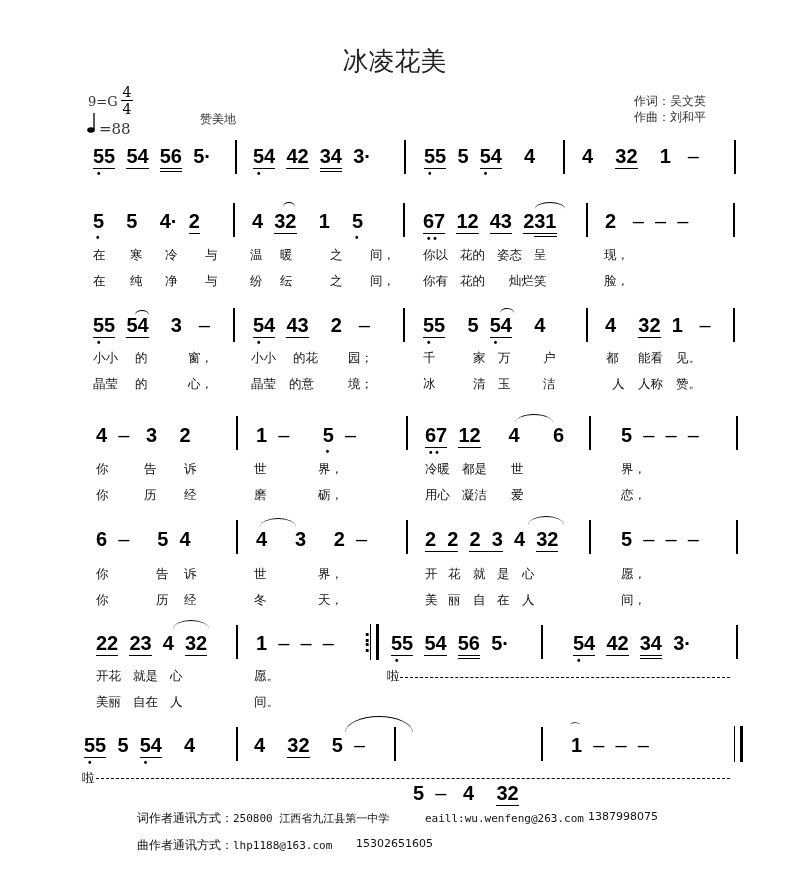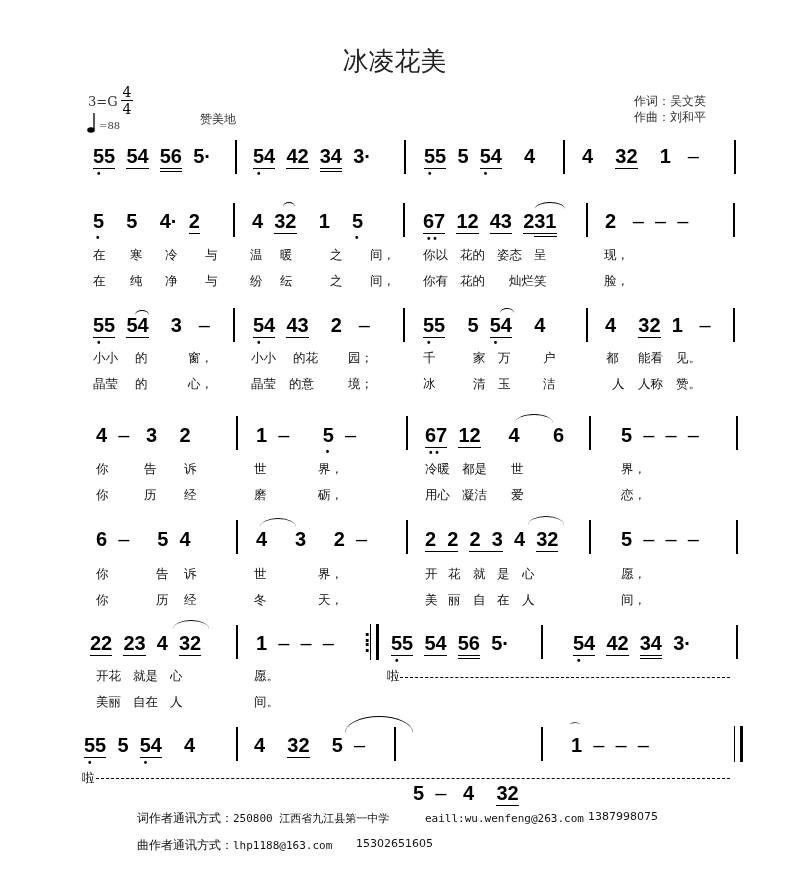--- a/index.html
+++ b/index.html
@@ -19,33 +19,33 @@
   .slur { position: absolute; border-top: 1.3px solid #000; border-radius: 50% 50% 0 0 / 100% 100% 0 0; height: 10px; }
   .dash { position: absolute; border-top: 1px dashed #000; height: 0; }
   .footer { font-size: 12px; color: #111; white-space: nowrap; }
   .mono { font-family: "DejaVu Sans Mono", monospace; font-size: 11px; }
 </style>
 </head>
 <body>
 
 <div class="abs title">冰凌花美</div>
 
-<div class="abs meta" style="left:88px; top:94px; font-family:'DejaVu Serif',serif; font-size:13px;">3=G</div>
+<div class="abs meta" style="left:88px; top:94px; font-family:'DejaVu Serif',serif; font-size:13px;">9=G</div>
 <div class="abs" style="left:121px; top:84px; font-family:'DejaVu Serif',serif; font-size:14px; text-align:center; width:12px;">
   <div>4</div>
   <div style="border-top:1px solid #000; width:12px;"></div>
   <div>4</div>
 </div>
 <div class="abs" style="left:86px; top:112px;">
   <svg width="10" height="22" viewBox="0 0 10 22">
       <line x1="8" y1="1" x2="8" y2="17" stroke="#000" stroke-width="1.3"></line>
       <ellipse cx="5" cy="18" rx="3.8" ry="2.8" fill="#000"></ellipse>
     </svg>
 </div>
-<div class="abs meta" style="left:99px; top:120px; font-family:'DejaVu Serif',serif; font-size:10px;">=88</div>
+<div class="abs meta" style="left:99px; top:120px; font-family:'DejaVu Serif',serif; font-size:15px;">=88</div>
 <div class="abs meta small" style="left:200px; top:111px;">赞美地</div>
 <div class="abs meta small" style="left:634px; top:93px;">作词：吴文英</div>
 <div class="abs meta small" style="left:634px; top:109px;">作曲：刘和平</div>
 
 <div>
   <div class="note" style="left:93px; top:145px;">
     <span class="grp u1">55<span class="dotbelow">•</span></span>&nbsp;
     <span class="grp u1">54</span>&nbsp;
     <span class="grp u2">56</span>&nbsp;
     <span class="grp">5·</span>
@@ -295,21 +295,21 @@
     <span style="position:absolute;left:352px">丽</span>
     <span style="position:absolute;left:377px">自</span>
     <span style="position:absolute;left:401px">在</span>
     <span style="position:absolute;left:426px">人</span>
     <span style="position:absolute;left:525px">间，</span>
   </div>
 </div>
 
 <div>
   <div class="slur" style="left:173px; top:620px; width:36px; height:8px;"></div>
-  <div class="note" style="left:90px; top:632px;">
+  <div class="note" style="left:96px; top:632px;">
     <span class="grp u1">22</span>&nbsp;
     <span class="grp u1">23</span>&nbsp;
     <span class="grp">4</span>&nbsp;
     <span class="grp u1">32</span>
   </div>
   <div class="bar" style="left:236px; top:625px;"></div>
   <div class="note" style="left:256px; top:632px;">
     <span class="grp">1</span>&nbsp;&nbsp;<span style="font-weight:normal">–&nbsp;&nbsp;–&nbsp;&nbsp;–</span>
   </div>
   <div class="abs" style="left:364px; top:632px; font-weight:bold; font-size:16px; line-height:10px;">:<br>:</div>

